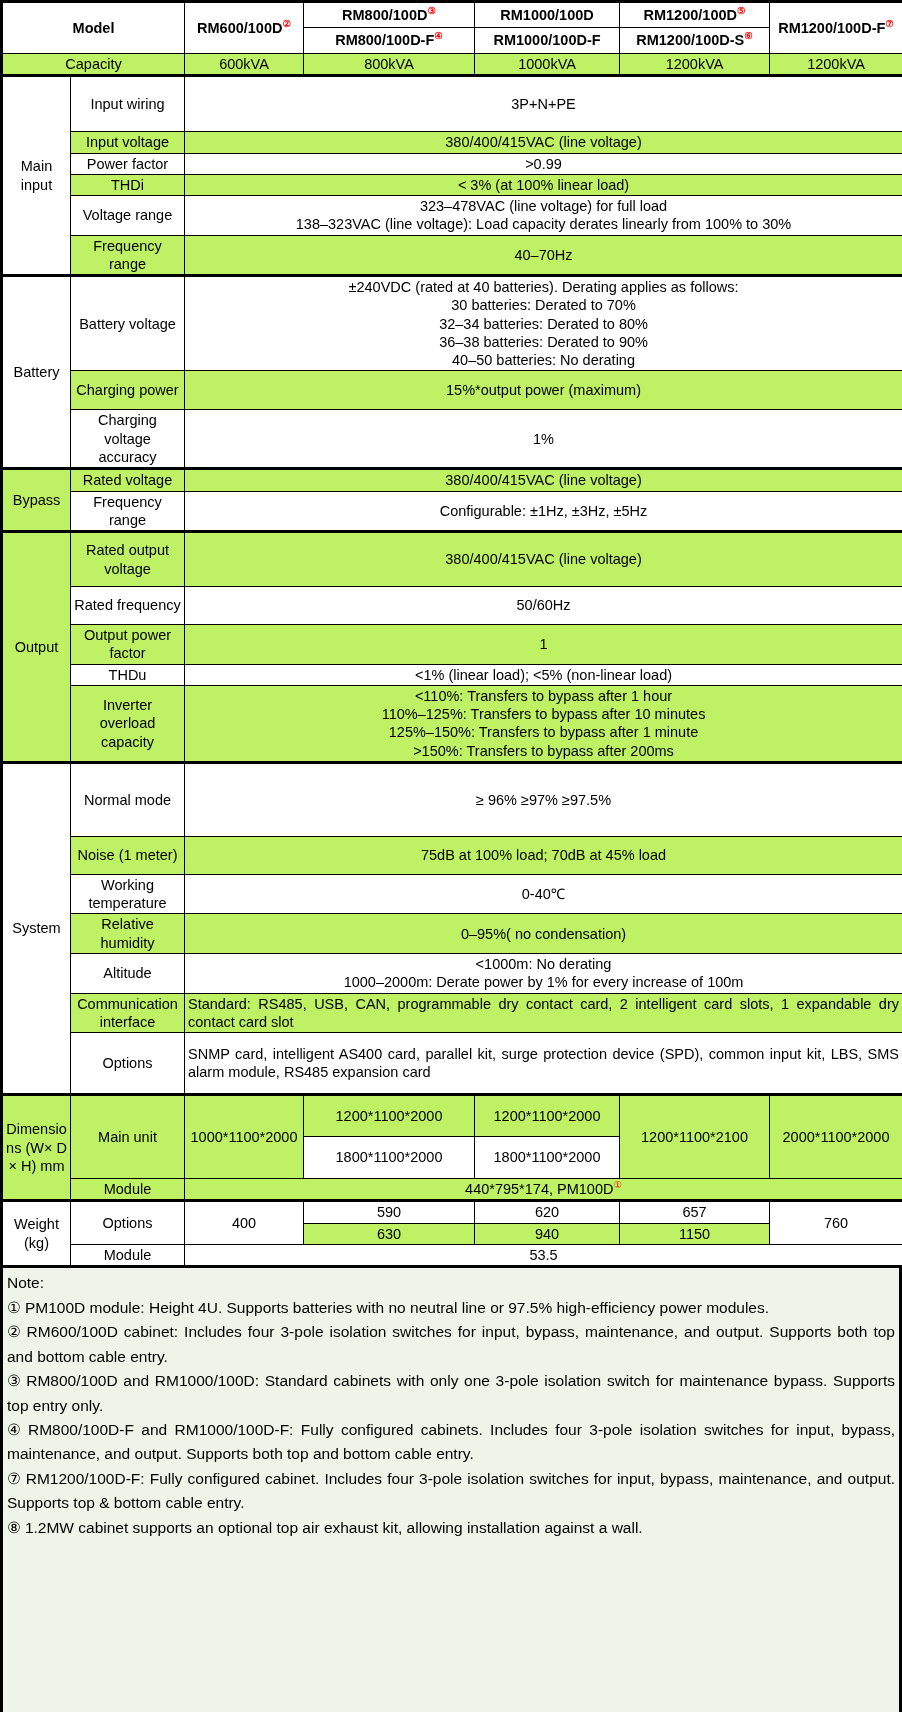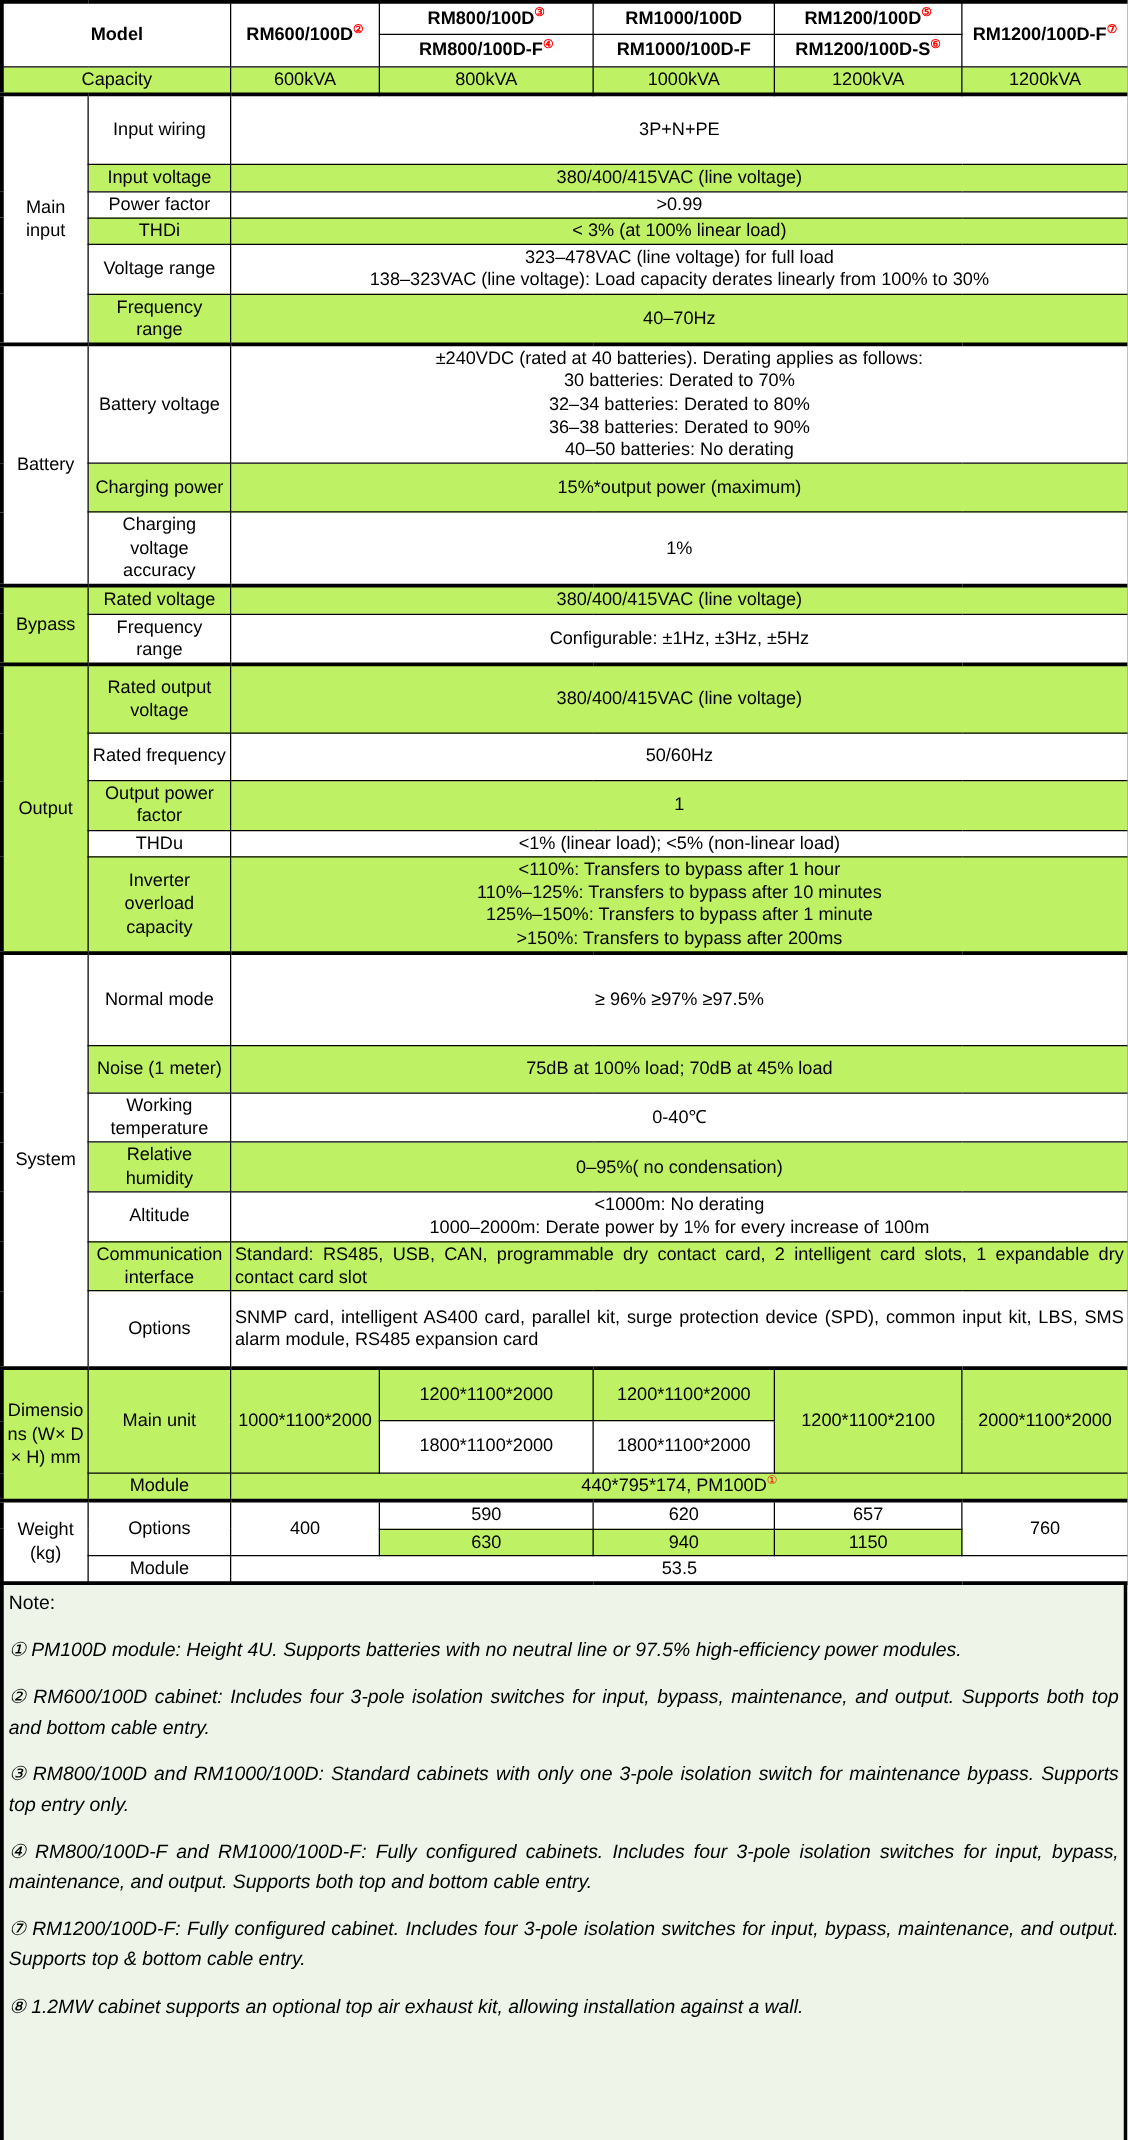--- a/index.html
+++ b/index.html
@@ -38,21 +38,21 @@
   .r74 { height: 74px; } .r75 { height: 75px; margin-top: 48px; } .r93 { height: 93px; }
   .notes {
     border: 3px solid #000;
     border-top: none;
     background: #eef5e8;
     padding: 3px 4px 12px 4px;
     font-size: 15.5px;
     min-height: 455px;
   }
   .notes p { margin: 0; line-height: 1.58; }
-  .notes p.note { margin-top: 13px; text-align: justify; font-style: italic; }
+  .notes p.note { text-align: justify; }
   .notes .marker { margin-right: 4px; }
 </style>
 </head>
 <body>
 
 <table class="spec">
   <colgroup>
     <col style="width:69px">
       <col style="width:114px">
       <col style="width:119px">

